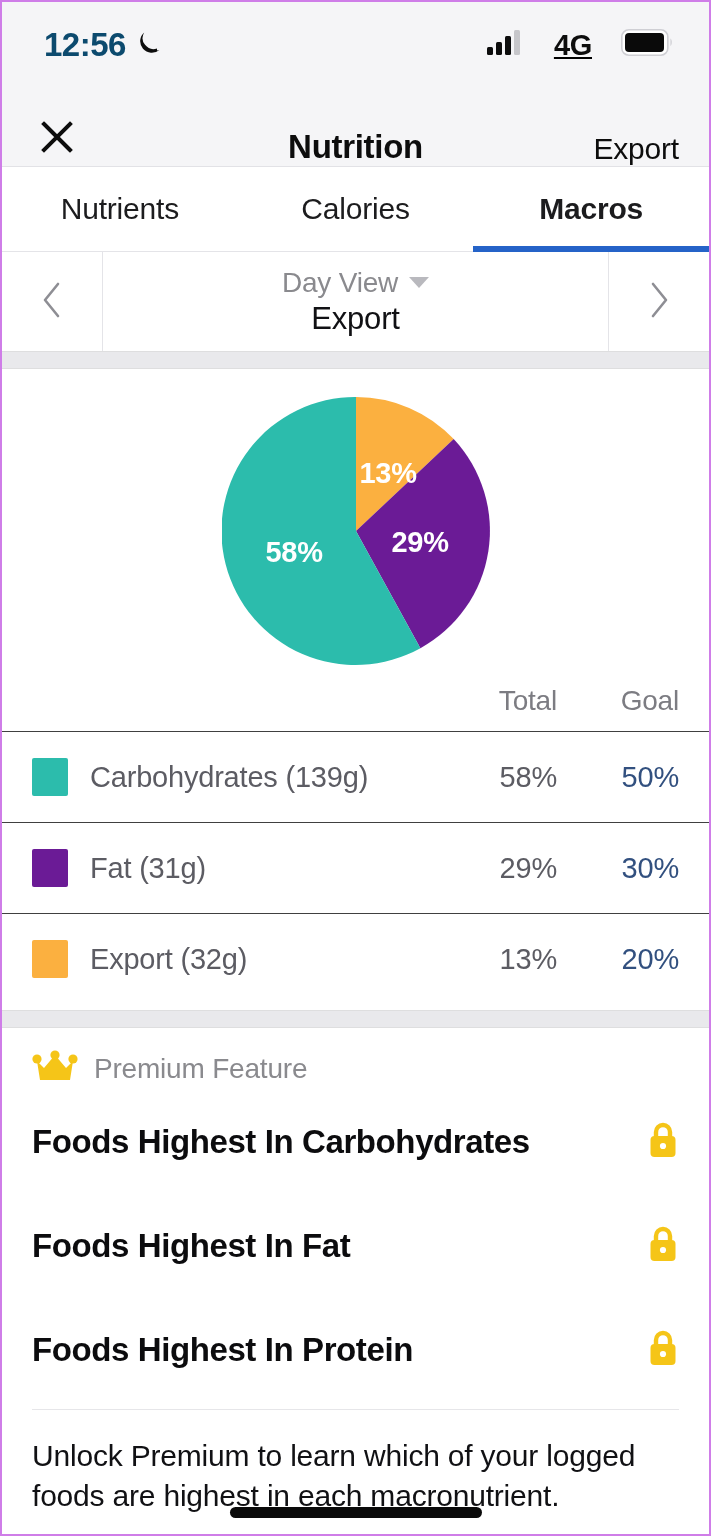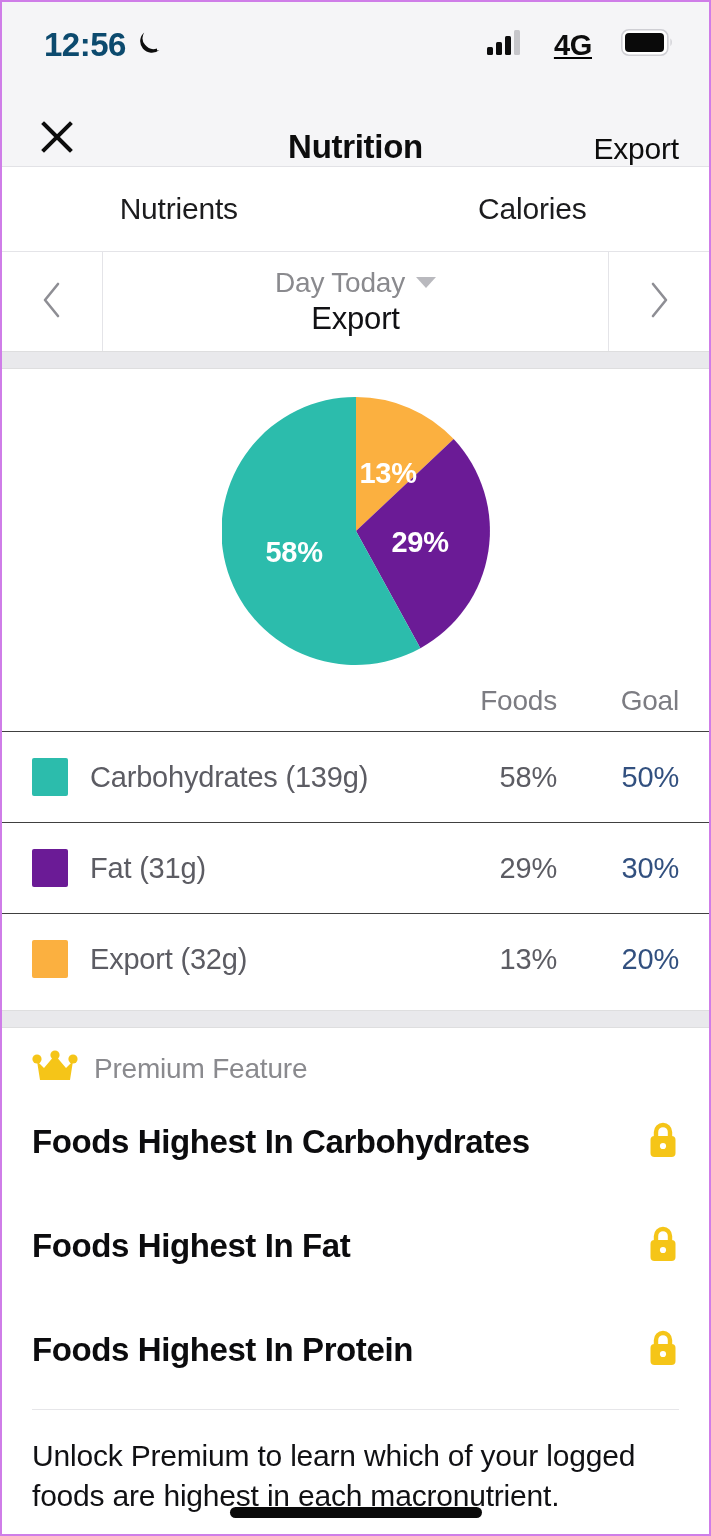--- a/index.html
+++ b/index.html
@@ -360,33 +360,36 @@
     <div class="export-btn">Export</div>
   </div>
 
   <div class="tab-bar">
     <div class="tab">
       <span>Nutrients</span>
     </div>
     <div class="tab">
       <span>Calories</span>
     </div>
+    <div class="tab active">
+      <span>Macros</span>
+    </div>
   </div>
 
   <div class="day-nav">
     <div class="day-arrow prev">
       <span>
         <svg width="24" height="40" viewBox="0 0 24 40">
           <path d="M18 4 L5 20 L18 36" fill="none" stroke="#8e8e94" stroke-width="2.6" stroke-linecap="round" stroke-linejoin="round"></path>
         </svg>
       </span>
     </div>
     <div class="day-center">
       <div class="day-view-row">
-        <span class="day-view-label">Day Today</span>
+        <span class="day-view-label">Day View</span>
         <span class="caret-down"></span>
       </div>
       <div class="day-label">Export</div>
     </div>
     <div class="day-arrow next">
       <span>
         <svg width="24" height="40" viewBox="0 0 24 40">
           <path d="M6 4 L19 20 L6 36" fill="none" stroke="#8e8e94" stroke-width="2.6" stroke-linecap="round" stroke-linejoin="round"></path>
         </svg>
       </span>
@@ -407,21 +410,21 @@
       </svg>
       <span class="pie-label carbs">58%</span>
       <span class="pie-label fat">29%</span>
       <span class="pie-label protein">13%</span>
     </div>
   </div>
 
   <div class="macro-table">
     <div class="macro-head">
       <div class="col-name"></div>
-      <div class="col-total">Foods</div>
+      <div class="col-total">Total</div>
       <div class="col-goal">Goal</div>
     </div>
 
     <div class="macro-row">
       <span class="swatch" style="background:#2cbcac"></span>
       <span class="macro-name">Carbohydrates (139g)</span>
       <span class="macro-total">58%</span>
       <span class="macro-goal">50%</span>
     </div>
 

